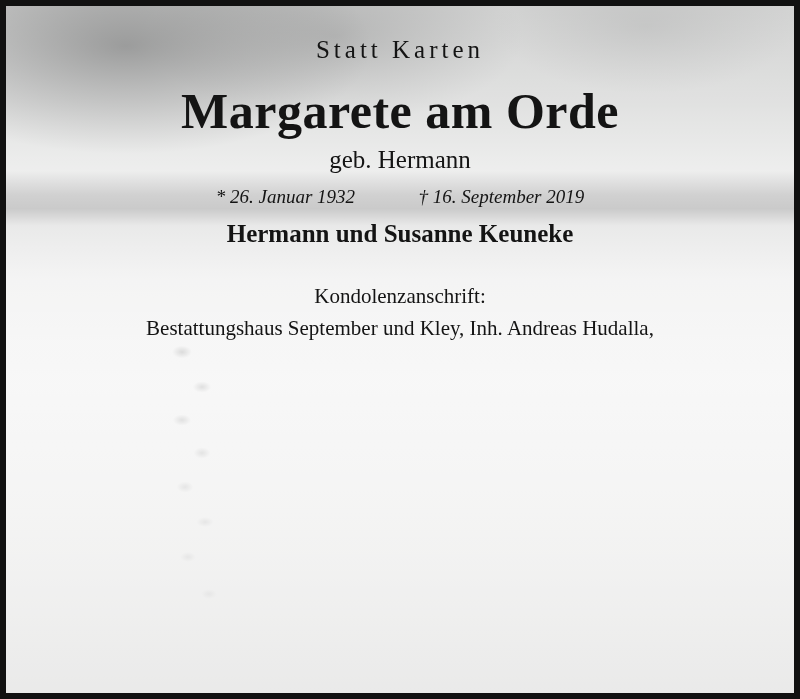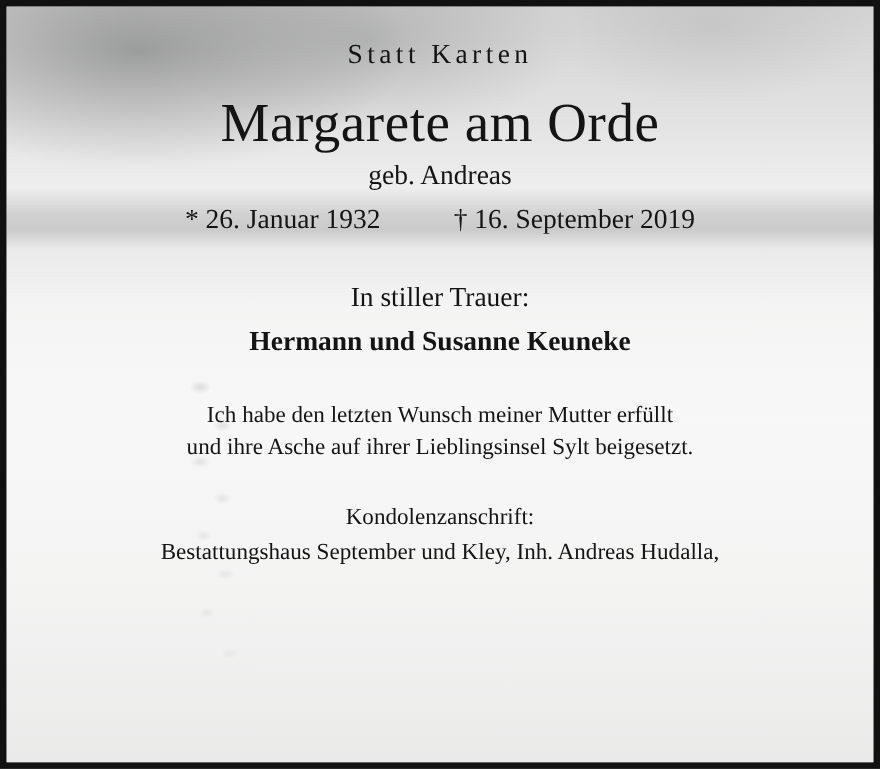--- a/index.html
+++ b/index.html
@@ -70,31 +70,32 @@
     font-size: 25px;
     letter-spacing: 4px;
     margin-top: 8px;
   }
   .motto {
     font-size: 25px;
     margin-top: 31px;
   }
   .name {
     font-size: 50px;
-    font-weight: normal;
+    font-weight: bold;
     margin-top: 18px;
     letter-spacing: 0.5px;
   }
   .born-name {
     font-size: 25px;
     margin-top: 6px;
   }
   .dates {
-    font-size: 25px;
+    font-size: 19px;
     margin-top: 12px;
+    font-style: italic;
   }
   .dates .sep {
     display: inline-block;
     width: 54px;
   }
   .mourning-label {
     font-size: 25px;
     margin-top: 43px;
   }
   .mourner {
@@ -125,31 +126,26 @@
 </head>
 <body>
 
 <div class="notice">
   <div class="bg"></div>
   <div class="bg-veil"></div>
 
   <div class="content">
     <div class="statt">Statt Karten</div>
     <div class="name">Margarete am Orde</div>
-    <div class="born-name">geb. Andreas</div>
+    <div class="born-name">geb. Hermann</div>
     <div class="dates">
       <span>* 26. Januar 1932</span>
       <span class="sep"></span>
       <span>† 16. September 2019</span>
     </div>
 
-    <div class="mourning-label">In stiller Trauer:</div>
     <div class="mourner">Hermann und Susanne Keuneke</div>
 
-    <div class="message">
-      <div>Ich habe den letzten Wunsch meiner Mutter erfüllt</div>
-      <div>und ihre Asche auf ihrer Lieblingsinsel Sylt beigesetzt.</div>
-    </div>
 
     <div class="condolence-label">Kondolenzanschrift:</div>
     <div class="condolence-line first">Bestattungshaus September und Kley, Inh. Andreas Hudalla,</div>
   </div>
 </div>
 
 </body></html>

